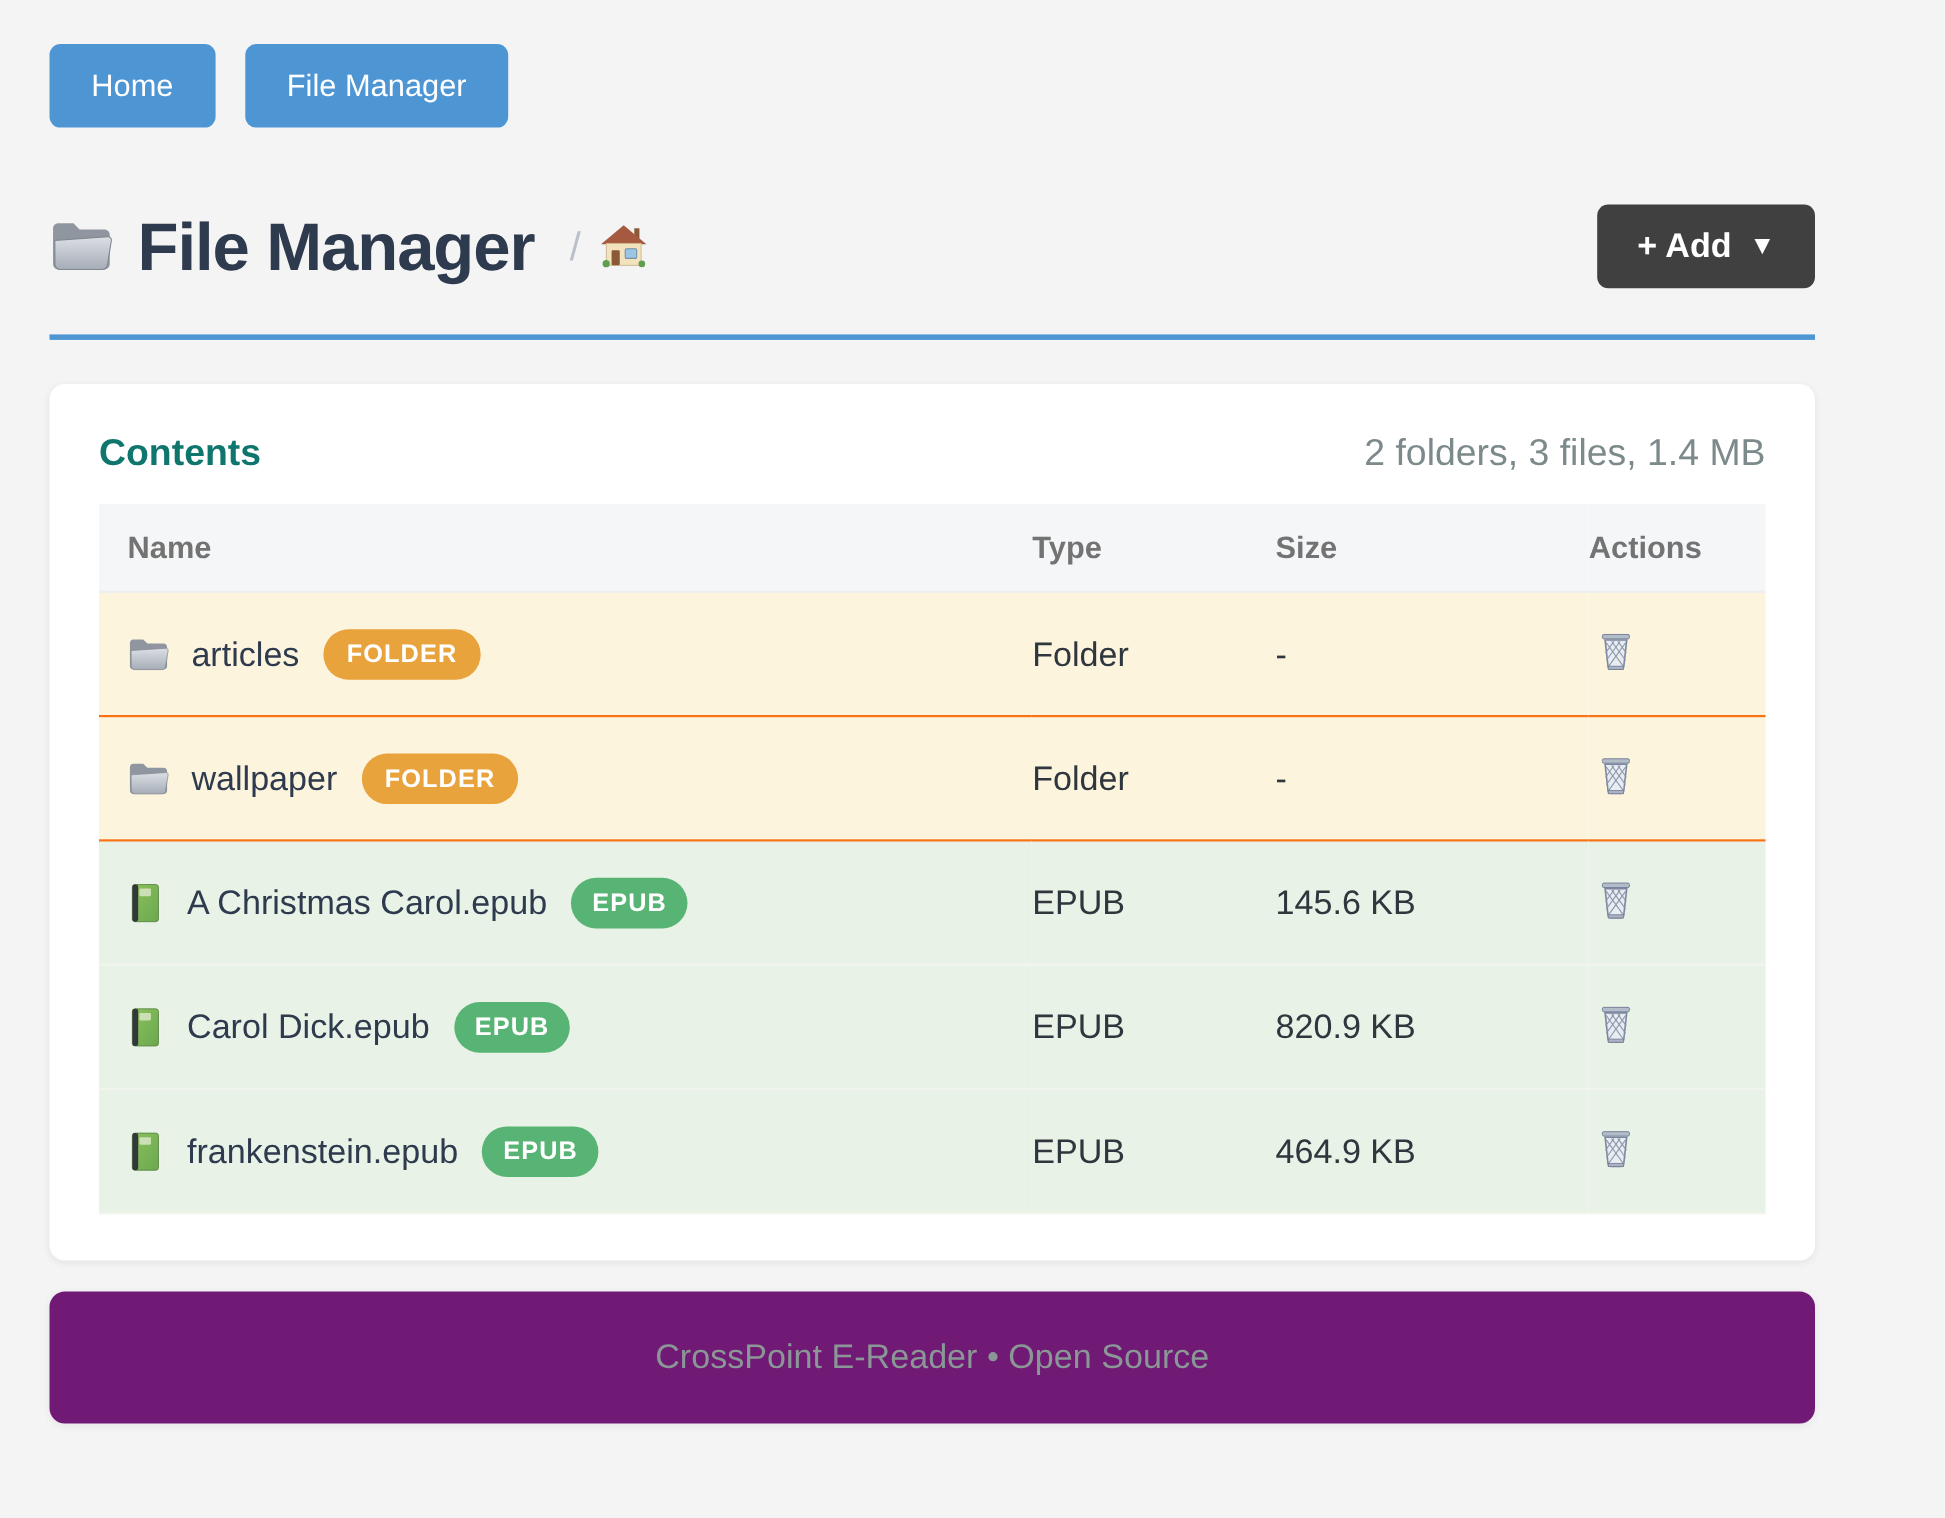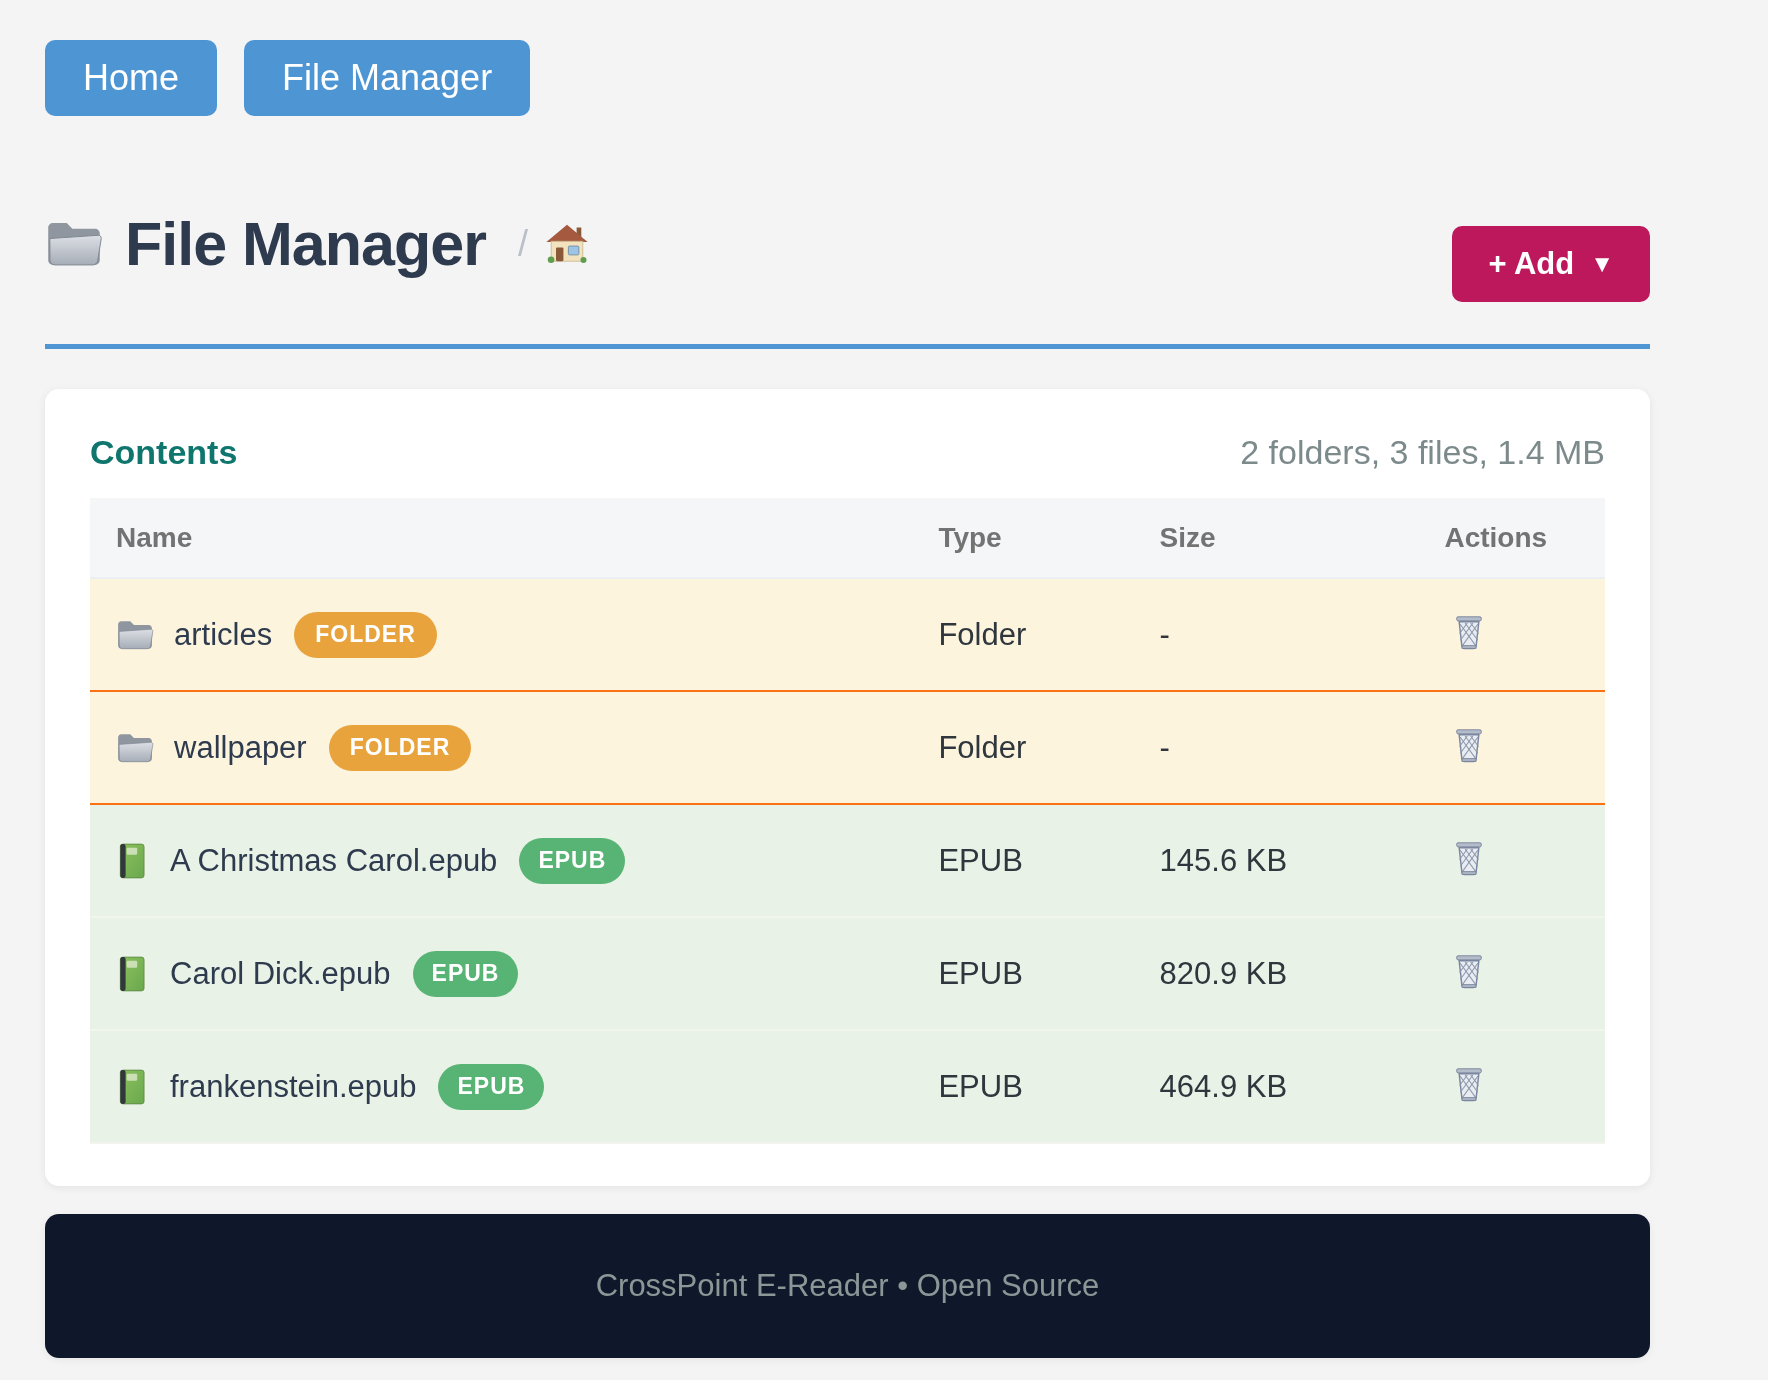--- a/index.html
+++ b/index.html
@@ -20,51 +20,50 @@
   
   .nav-row { display: flex; gap: 27px; }
   .nav-btn {
     background: #4e95d4;
     color: #ffffff;
     border: none;
     border-radius: 10px;
     height: 76px;
     padding: 0 38px;
     font-family: "Liberation Sans", sans-serif;
-    font-size: 36px;
+    font-size: 28px;
     cursor: pointer;
   }
 
   
   .page-header {
     margin-top: 70px;
     display: flex;
     align-items: center;
     justify-content: space-between;
   }
   .title-group { display: flex; align-items: center; }
   .title-folder-icon { width: 58px; height: 52px; margin-right: 22px; }
   h1.page-title { font-size: 61px; font-weight: 700; color: #2e3a4d; letter-spacing: -1px; }
   .breadcrumb { display: flex; align-items: center; margin-left: 32px; }
   .breadcrumb-sep { color: #b9c0c7; font-size: 36px; margin-right: 16px; }
   .house-icon { width: 46px; height: 44px; }
   .add-btn {
-    background: #be185d;
+    background: #404040;
     color: #ffffff;
     border: none;
     border-radius: 10px;
     height: 76px;
     padding: 0 36px;
     font-size: 31px;
     font-weight: 700;
     cursor: pointer;
     display: flex;
     align-items: center;
     gap: 16px;
-    margin-top: 40px;
   }
   .add-caret { font-size: 24px; }
 
   .divider {
     margin-top: 42px;
     height: 5px;
     background: #4e95d4;
     border: none;
   }
 
@@ -134,24 +133,24 @@
     border: none;
     cursor: pointer;
     padding: 4px;
     margin-left: 4px;
   }
   .trash-btn svg { width: 34px; height: 38px; display: block; }
 
   
   .footer-card {
     margin-top: 28px;
-    background: #0f172a;
+    background: #701a75;
     border-radius: 14px;
     box-shadow: 0 2px 8px rgba(0,0,0,0.06);
-    height: 144px;
+    height: 120px;
     display: flex;
     align-items: center;
     justify-content: center;
   }
   .footer-text { font-size: 31px; color: #8a9796; }
 </style>
 </head>
 <body>
 
 <svg width="0" height="0" style="position:absolute" aria-hidden="true">

